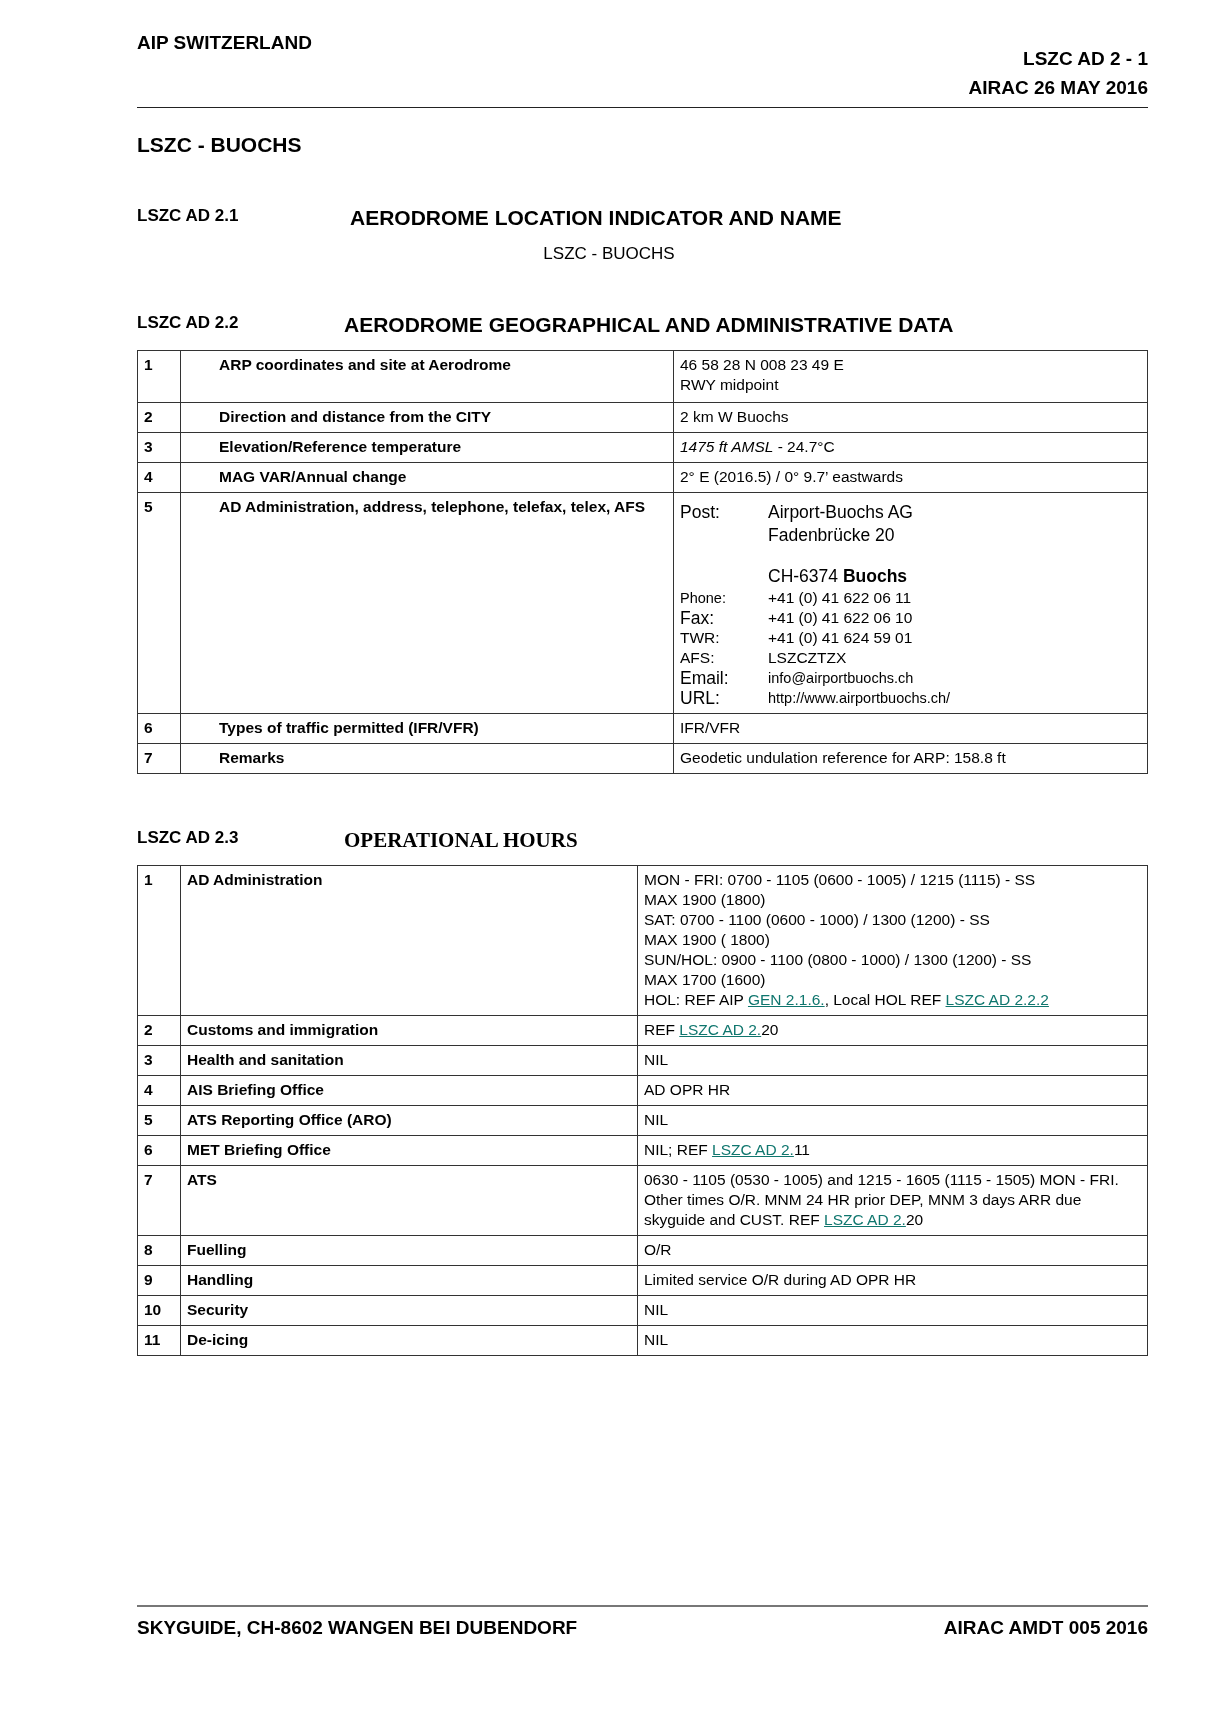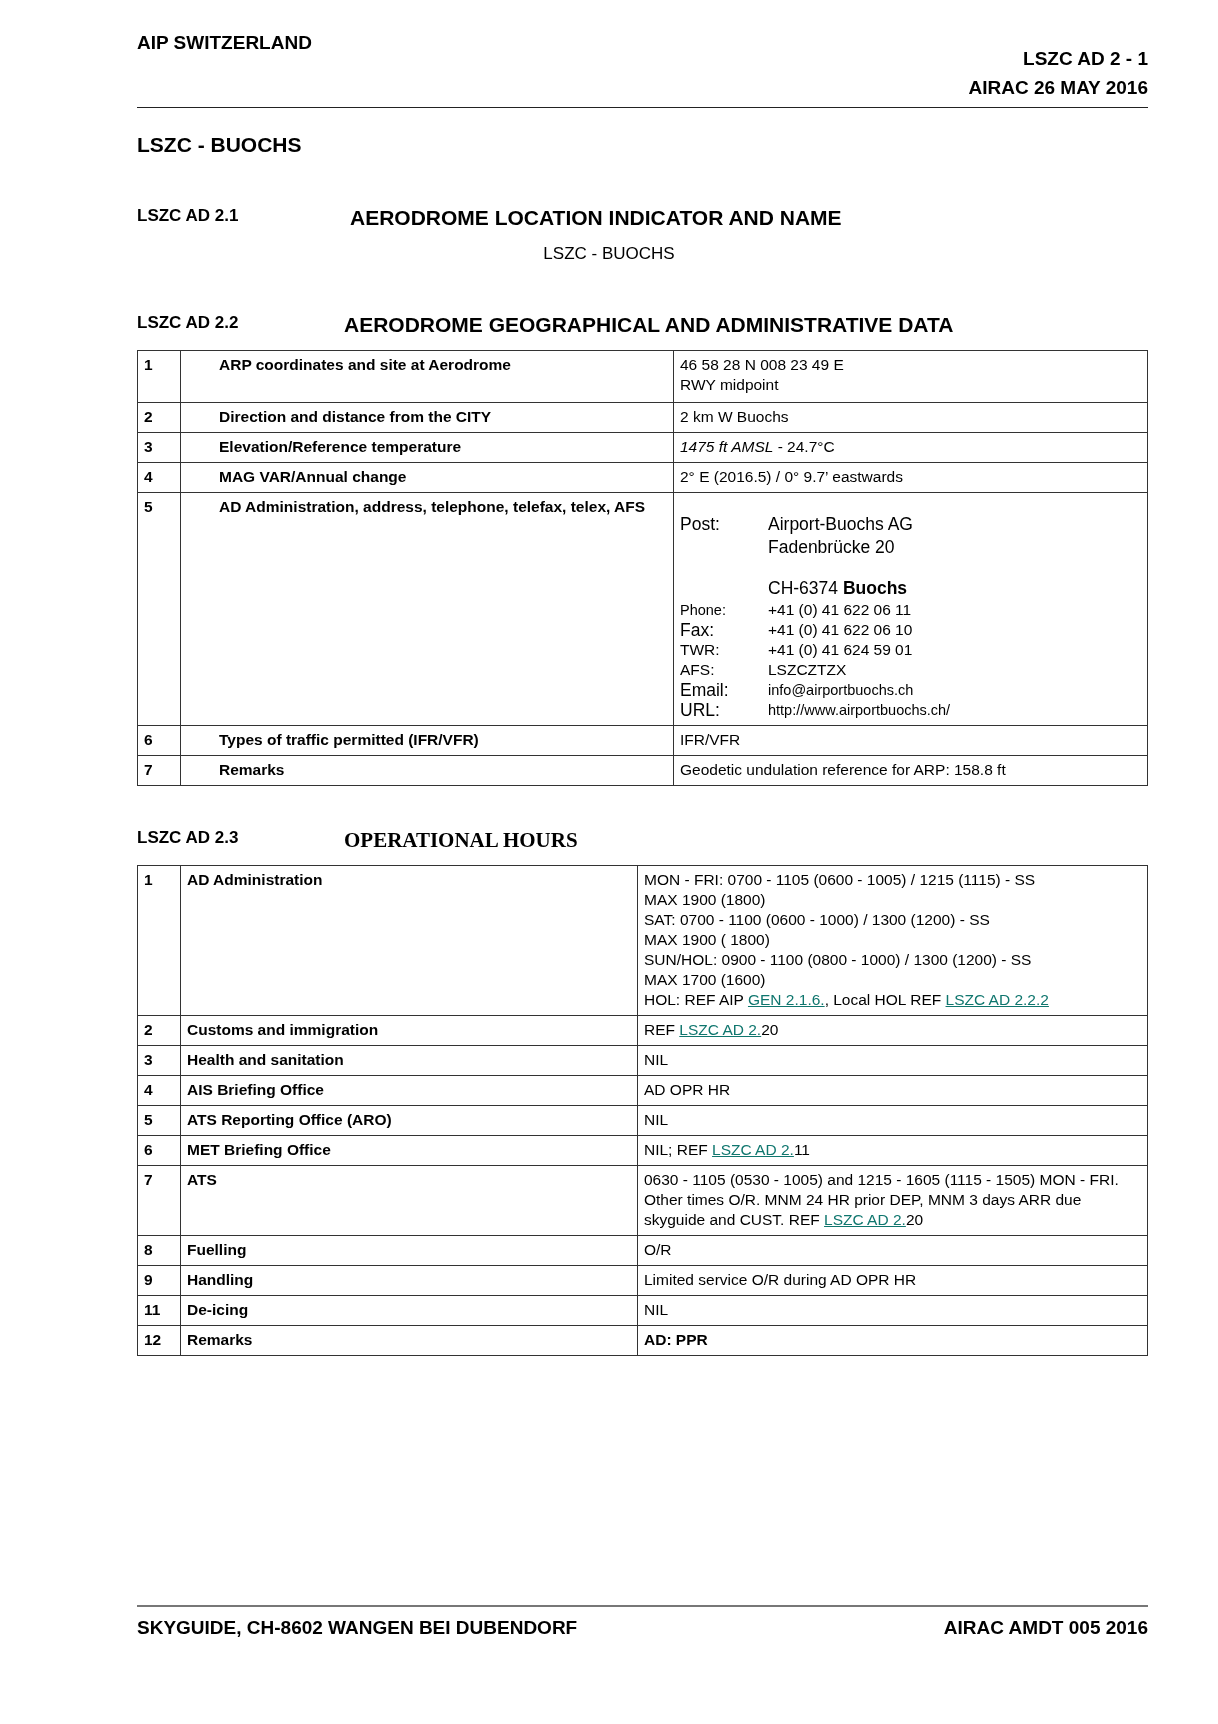--- a/index.html
+++ b/index.html
@@ -79,21 +79,21 @@
     <td><span class="italic">1475 ft AMSL</span><span> - 24.7°C</span></td>
   </tr>
   <tr>
     <td class="num">4</td>
     <td class="lbl">MAG VAR/Annual change</td>
     <td>2° E (2016.5) / 0° 9.7’ eastwards</td>
   </tr>
   <tr>
     <td class="num">5</td>
     <td class="lbl">AD Administration, address, telephone, telefax, telex, AFS</td>
-    <td style="padding-top:20px;">
+    <td style="padding-top:8px;">
       <div class="contact">
         <span class="k big" style="line-height:23px;">Post:</span>
         <span class="v big" style="line-height:23px;">Airport-Buochs AG</span>
         <span class="k"></span>
         <span class="v big" style="line-height:23px;">Fadenbrücke 20</span>
         <span class="k" style="height:18px;"></span>
         <span class="v" style="height:18px;"></span>
         <span class="k"></span>
         <span class="v big" style="line-height:23px;"><span>CH-6374 </span><span class="bold">Buochs</span></span>
         <span class="k" style="font-size:14.5px;">Phone:</span>
@@ -180,27 +180,27 @@
     <td class="num">8</td>
     <td class="lbl">Fuelling</td>
     <td>O/R</td>
   </tr>
   <tr>
     <td class="num">9</td>
     <td class="lbl">Handling</td>
     <td>Limited service O/R during AD OPR HR</td>
   </tr>
   <tr>
+    <td class="num">10</td>
+    <td class="lbl">Security</td>
+    <td>NIL</td>
+  </tr>
+  <tr>
     <td class="num">11</td>
     <td class="lbl">De-icing</td>
     <td>NIL</td>
-  </tr>
-  <tr>
-    <td class="num">12</td>
-    <td class="lbl">Remarks</td>
-    <td class="bold">AD: PPR</td>
   </tr>
 </tbody>
   </table>
 
 <div class="abs ftr-rule"></div>
 <div class="abs ftr-left">SKYGUIDE, CH-8602 WANGEN BEI DUBENDORF</div>
 <div class="abs ftr-right">AIRAC AMDT 005 2016</div>
 
 </body></html>

